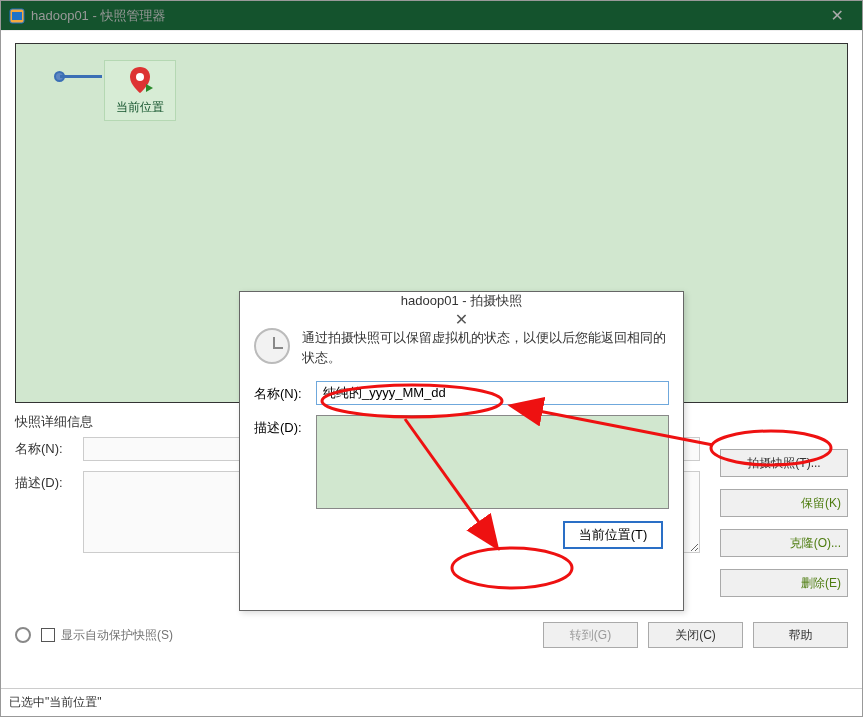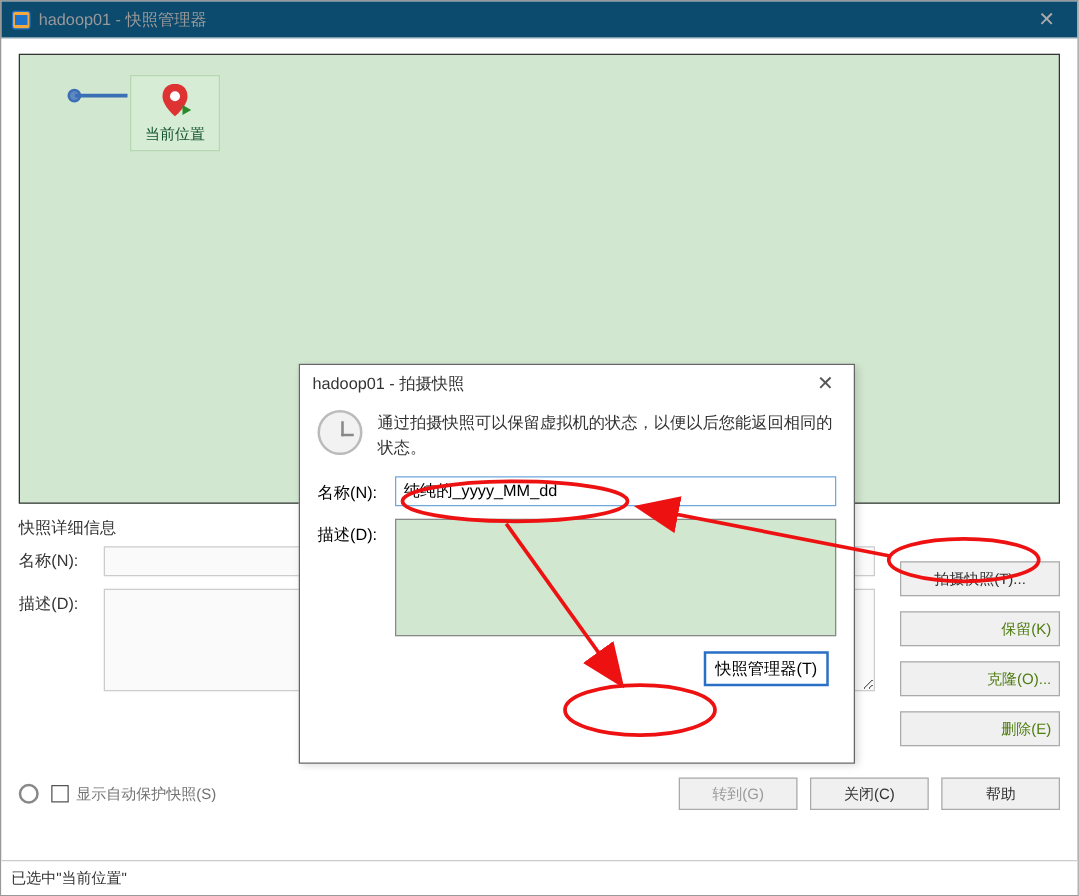--- a/index.html
+++ b/index.html
@@ -1,17 +1,17 @@
 <!DOCTYPE html>
 <html><head>
 <meta charset="utf-8">
 <style>
 * { box-sizing: border-box; font-family: "Microsoft YaHei", "Segoe UI", sans-serif; }
 body { margin: 0; background: #fff; width: 863px; height: 717px; position: relative; overflow: hidden; border: 1px solid #999; }
-.titlebar { height: 30px; display: flex; align-items: center; padding: 0 8px; background: #0c4a6e; border-bottom: 1px solid #eee; }
+.titlebar { height: 30px; display: flex; align-items: center; padding: 0 8px; background: #14532d; border-bottom: 1px solid #eee; }
 .titlebar-icon { width: 16px; height: 16px; margin-right: 6px; }
 .titlebar-title { font-size: 13px; color: #999; flex: 1; }
 .titlebar-close { font-size: 16px; color: #aaa; padding: 0 10px; cursor: pointer; }
 .content { position: absolute; top: 30px; left: 0; right: 0; bottom: 28px; padding: 12px 14px; }
 .sn-canvas { width: 100%; height: 360px; background: #d1e7cf; border: 1px solid #333; position: relative; }
 .cur-node { position: absolute; left: 88px; top: 16px; width: 72px; text-align: center; font-size: 12px; color: #14532d; background: #d7ecd5; padding: 6px 0 4px; border: 1px solid #b5d8b3; }
 .arrow-line { position: absolute; left: 44px; top: 31px; width: 42px; height: 3px; background: #3b6fb5; }
 .arrow-dot { position: absolute; left: 38px; top: 27px; width: 11px; height: 11px; border-radius: 50%; background: #5f87c2; border: 2px solid #3b6fb5; }
 .detail-title { font-size: 13px; color: #333; margin-top: 10px; }
 .detail-grid { display: flex; margin-top: 6px; }
@@ -26,21 +26,21 @@
 .bottom-row { position: absolute; left: 14px; right: 14px; bottom: 40px; display: flex; align-items: center; gap: 10px; }
 .chk-wrap { display: flex; align-items: center; gap: 6px; font-size: 12px; color: #737373; }
 .chk-circle { width: 16px; height: 16px; border: 2px solid #888; border-radius: 50%; }
 .chk-box { width: 14px; height: 14px; border: 1px solid #555; }
 .bottom-row .spacer { flex: 1; }
 .bbtn { width: 95px; height: 26px; font-size: 12px; background: #f0f0f0; border: 1px solid #aaa; color: #333; cursor: pointer; }
 .bbtn[disabled] { color: #9a9a9a; }
 .statusbar { position: absolute; left: 0; right: 0; bottom: 0; height: 28px; border-top: 1px solid #ccc; font-size: 12px; color: #333; padding: 5px 8px; background: #fff; }
 
 .dialog { position: absolute; left: 238px; top: 290px; width: 445px; height: 320px; background: #fff; border: 1px solid #666; box-shadow: 2px 2px 6px rgba(0,0,0,.15); }
-.dlg-title { height: 30px; display: flex; align-items: center; padding: 0 10px; font-size: 13px; color: #333; }
+.dlg-title { height: 30px; display: flex; align-items: center; padding: 0 10px; font-size: 13px; color: #333; flex-direction: column; }
 .dlg-close { font-size: 16px; color: #555; padding: 0 6px; cursor: pointer; }
 .dlg-body { padding: 6px 14px 10px; }
 .dlg-info { display: flex; gap: 12px; margin-bottom: 14px; }
 .clock-icon { width: 36px; height: 36px; border-radius: 50%; background: #f2f2f2; border: 2px solid #bbb; position: relative; flex-shrink: 0; }
 .clock-icon::before { content: ""; position: absolute; left: 17px; top: 7px; width: 2px; height: 12px; background: #888; }
 .clock-icon::after { content: ""; position: absolute; left: 17px; top: 17px; width: 10px; height: 2px; background: #888; }
 .dlg-info-text { font-size: 13px; color: #333; line-height: 1.5; }
 .dlg-row { display: flex; align-items: flex-start; margin-bottom: 10px; }
 .dlg-label { font-size: 13px; width: 62px; padding-top: 4px; }
 .dlg-input { flex: 1; height: 24px; border: 1px solid #6fa8dc; background: #fff; font-size: 13px; padding: 0 6px; outline: none; }
@@ -127,21 +127,21 @@
     </div>
     <div class="dlg-row">
       <div class="dlg-label">名称(N):</div>
       <input class="dlg-input" value="纯纯的_yyyy_MM_dd" style="">
     </div>
     <div class="dlg-row">
       <div class="dlg-label">描述(D):</div>
       <textarea class="dlg-textarea" value="" style=""></textarea>
     </div>
     <div class="dlg-buttons">
-      <button class="dlg-btn primary">快照管理器(T)</button>
+      <button class="dlg-btn primary">当前位置(T)</button>
     </div>
   </div>
 </div>
 
 <div class="anno-pane">
   <svg>
     <defs>
       <marker id="ah" markerWidth="12" markerHeight="10" refX="10" refY="5" orient="auto">
         <path d="M0,0 L12,5 L0,10 Z" fill="#e11"></path>
       </marker>

